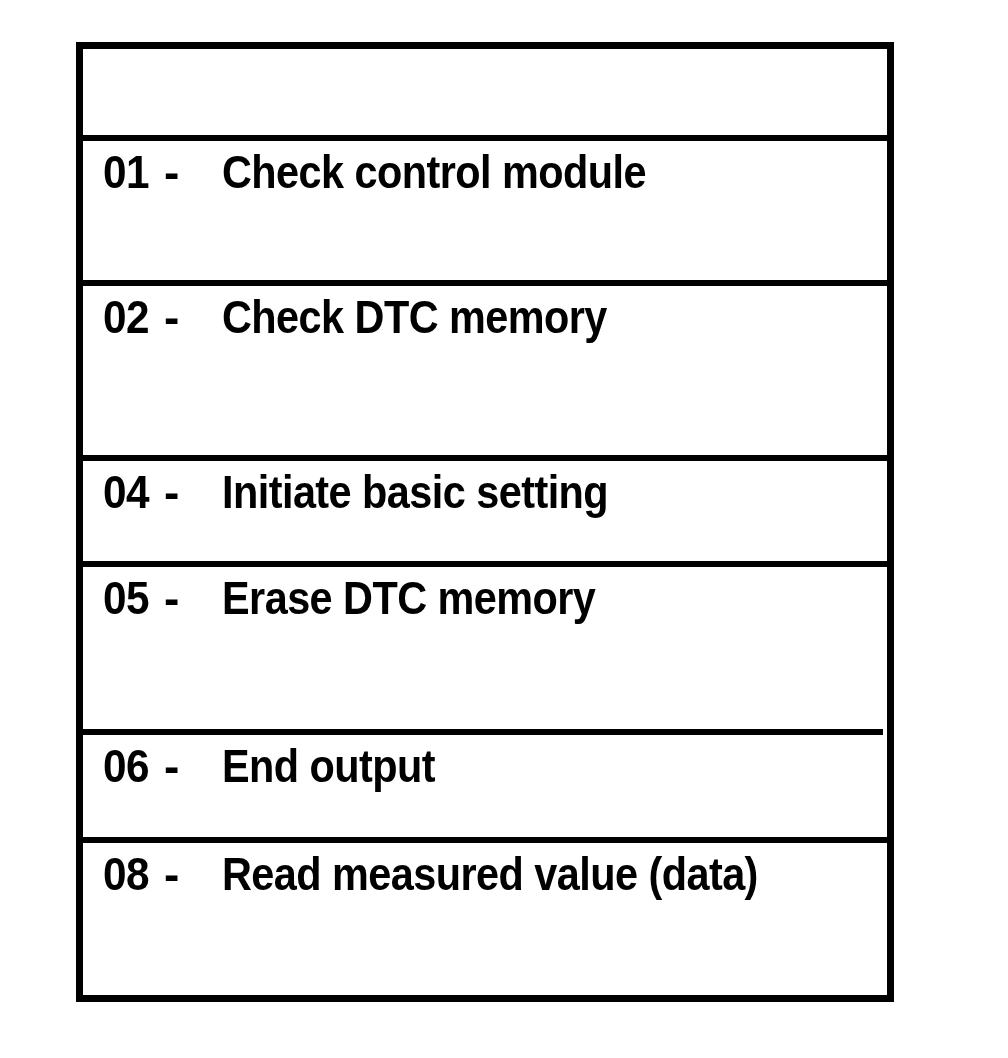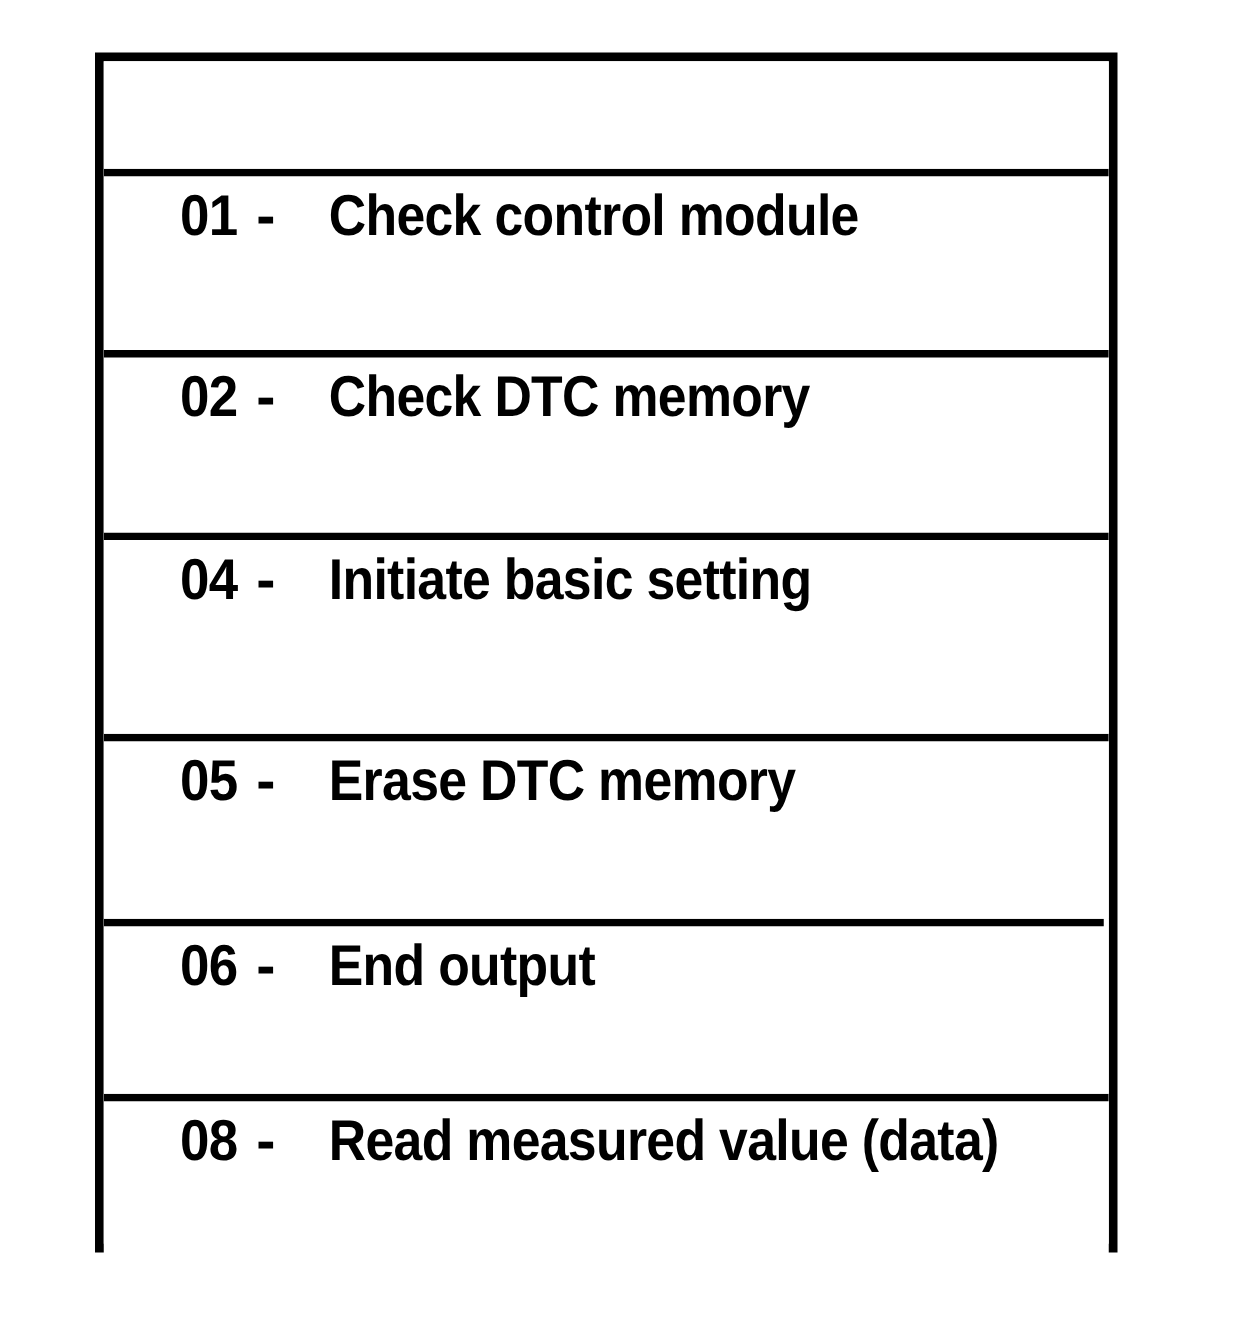--- a/index.html
+++ b/index.html
@@ -60,21 +60,20 @@
     right: 0;
     top: 0;
     padding-top: 12px;
     display: block;
   }
 
   .row-line {
     position: relative;
     height: 57px;
     white-space: nowrap;
-    margin-left: 41px;
   }
 
   .row-code {
     position: absolute;
     left: 20px;
     top: 0;
     font-size: 46px;
     line-height: 50px;
     font-weight: bold;
     color: #000000;
@@ -135,51 +134,51 @@
   <div class="menu-row" style="height: 145px;">
         <div class="row-divider full"></div>
         <div class="row-inner">
           <div class="row-line">
             <span class="row-code">01</span>
             <span class="row-dash">-</span>
             <span class="row-label">Check control module</span>
           </div>
         </div>
       </div>
-      <div class="menu-row" style="height: 146px; padding-left: 44px;">
+      <div class="menu-row" style="height: 175px; padding-left: 44px;">
         <div class="row-divider full"></div>
         <div class="row-inner">
           <div class="row-line">
             <span class="row-code">02</span>
             <span class="row-dash">-</span>
             <span class="row-label">Check DTC memory</span>
           </div>
         </div>
       </div>
-      <div class="menu-row" style="height: 161px;">
+      <div class="menu-row" style="height: 106px;">
         <div class="row-divider full"></div>
         <div class="row-inner">
           <div class="row-line">
             <span class="row-code">04</span>
             <span class="row-dash">-</span>
             <span class="row-label">Initiate basic setting</span>
           </div>
         </div>
       </div>
-      <div class="menu-row" style="height: 148px;">
+      <div class="menu-row" style="height: 168px;">
         <div class="row-divider full"></div>
         <div class="row-inner">
           <div class="row-line">
             <span class="row-code">05</span>
             <span class="row-dash">-</span>
             <span class="row-label">Erase DTC memory</span>
           </div>
         </div>
       </div>
-      <div class="menu-row" style="height: 140px;">
+      <div class="menu-row" style="height: 108px;">
         <div class="row-divider short"></div>
         <div class="row-inner">
           <div class="row-line">
             <span class="row-code">06</span>
             <span class="row-dash">-</span>
             <span class="row-label">End output</span>
           </div>
         </div>
       </div>
       <div class="menu-row" style="height: 143px;">

